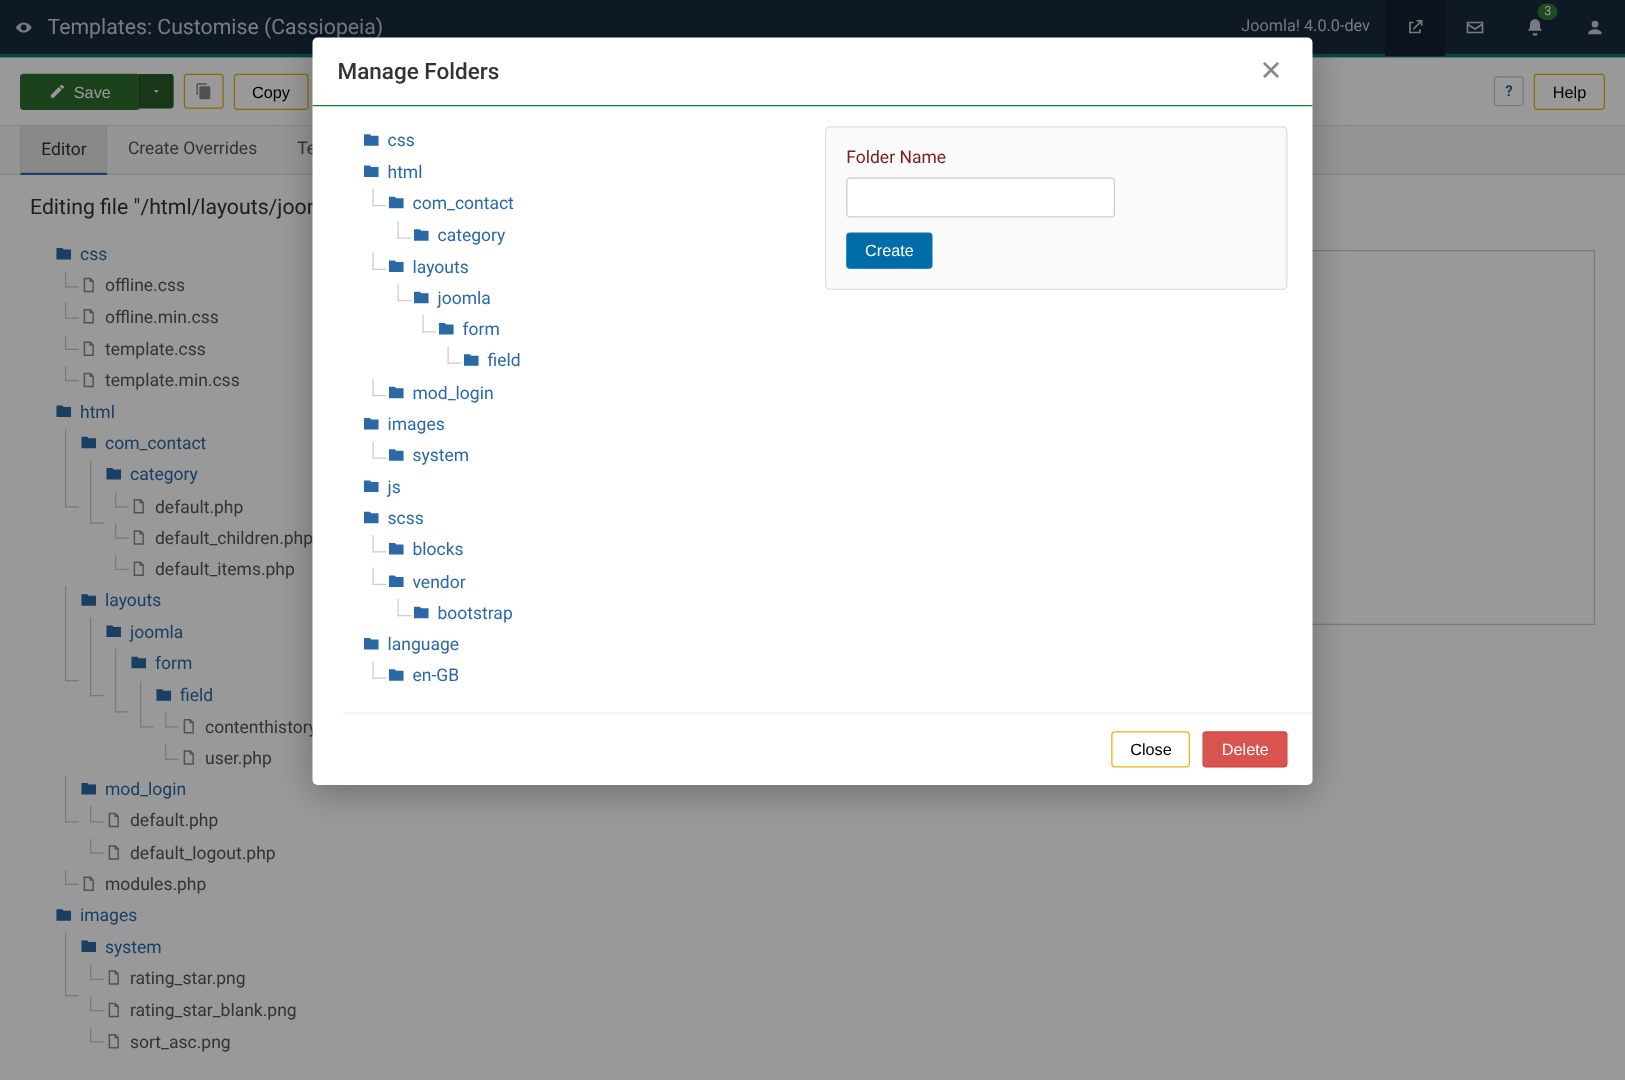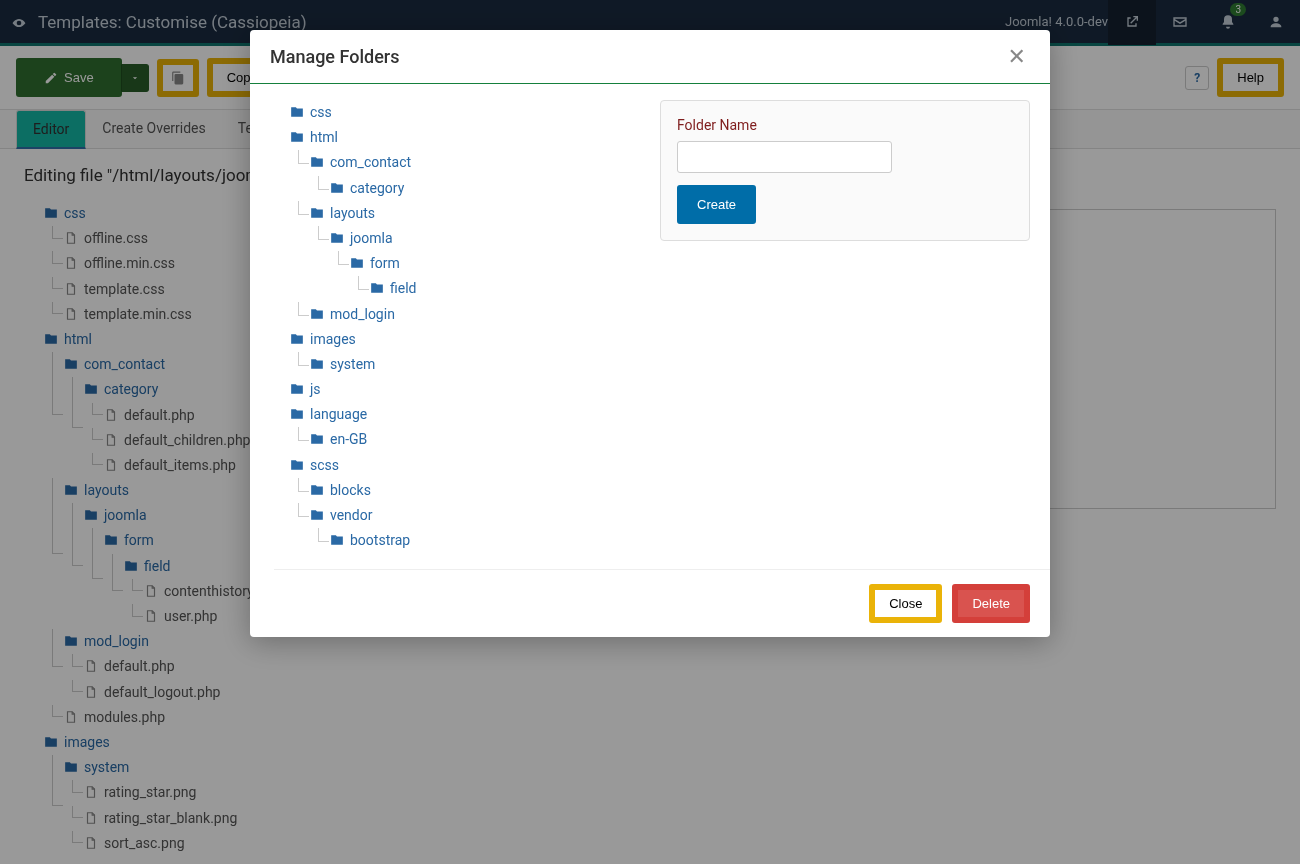--- a/index.html
+++ b/index.html
@@ -1,31 +1,31 @@
 <!DOCTYPE html>
 <html><head>
 <meta charset="utf-8">
 <style>
 * { box-sizing: border-box; margin: 0; padding: 0; }
 body { font-family: -apple-system, BlinkMacSystemFont, "Segoe UI", Roboto, Arial, sans-serif; font-size: 14px; color: #333; background: #fff; overflow: hidden; }
 .header { background: #1a2b40; color: #c5cfd9; height: 46px; display: flex; align-items: center; padding: 0 0 0 12px; border-bottom: 3px solid #0f766e; }
 .header .eye { color: #c5cfd9; font-size: 18px; margin-right: 12px; }
 .header .title { font-size: 17px; color: #c5cfd9; flex: 1; }
-.header .brand { color: #c5cfd9; font-size: 13px; margin-right: 0; }
+.header .brand { color: #c5cfd9; font-size: 13px; margin-right: 12px; }
 .header .hbtn { width: 48px; height: 46px; display: flex; align-items: center; justify-content: center; color: #c5cfd9; position: relative; }
 .header .hbtn.dark { background: #14202f; }
 .header .badge { position: absolute; top: 4px; right: 6px; background: #2f7d32; color: #fff; font-size: 10px; padding: 1px 5px; border-radius: 8px; }
 .toolbar { background: #fff; padding: 12px 16px; display: flex; align-items: center; gap: 8px; border-bottom: 1px solid #e0e0e0; }
-.btn { border: 6px solid #eab308; background: #fff; padding: 6px 14px; border-radius: 3px; font-size: 13px; cursor: pointer; display: inline-flex; align-items: center; gap: 6px; }
+.btn { border: 1px solid #eab308; background: #fff; padding: 6px 14px; border-radius: 3px; font-size: 13px; cursor: pointer; display: inline-flex; align-items: center; gap: 6px; }
 .btn-save { background: #2f6f2f; color: #fff; border-color: #2f6f2f; padding: 6px 22px; }
 .btn-save-drop { background: #285d28; color: #fff; border: 1px solid #285d28; border-left: 1px solid #1f4d1f; padding: 6px 8px; border-radius: 0 3px 3px 0; margin-left: -9px; }
 .btn-help-q { border: 1px solid #ccc; padding: 4px 8px; border-radius: 3px; color: #2a69a5; font-weight: bold; font-size: 12px; }
 .tabs { display: flex; padding: 0 16px; background: #f9f9f9; border-bottom: 1px solid #ddd; }
 .tab { padding: 10px 16px; color: #555; cursor: pointer; font-size: 14px; }
-.tab.active { background: #14b8a6; border: 1px solid #ddd; border-bottom: 2px solid #3071a9; color: #333; border-radius: 3px 3px 0 0; margin-bottom: -1px; }
+.tab.active { background: #e5e5e5; border: 1px solid #ddd; border-bottom: 2px solid #3071a9; color: #333; border-radius: 3px 3px 0 0; margin-bottom: -1px; }
 .content { padding: 16px 24px; }
 .editing-line { font-size: 17px; color: #333; margin-bottom: 16px; }
 .tree { font-size: 14px; line-height: 1.8; }
 .tree-item { display: flex; align-items: flex-end; gap: 6px; cursor: pointer; }
 .tree-item .folder-icon { color: #2a69a5; }
 .tree-item .file-icon { color: #888; }
 .tree-item .name { color: #2a69a5; }
 .tree-item.file .name { color: #555; }
 .tree ul { list-style: none; padding-left: 20px; position: relative; }
 .tree ul li { position: relative; }
@@ -493,38 +493,20 @@
                     <path d="M10 4H2v16h20V6H12l-2-2z"></path>
                   </svg></span>
                 <span class="name">js</span>
               </div>
             </li>
             <li>
               <div class="tree-item">
                 <span class="folder-icon"><svg viewBox="0 0 24 24" fill="currentColor">
                     <path d="M10 4H2v16h20V6H12l-2-2z"></path>
                   </svg></span>
-                <span class="name">language</span>
-              </div>
-              <ul>
-                <li>
-                  <div class="tree-item">
-                    <span class="folder-icon"><svg viewBox="0 0 24 24" fill="currentColor">
-                        <path d="M10 4H2v16h20V6H12l-2-2z"></path>
-                      </svg></span>
-                    <span class="name">en-GB</span>
-                  </div>
-                </li>
-              </ul>
-            </li>
-            <li>
-              <div class="tree-item">
-                <span class="folder-icon"><svg viewBox="0 0 24 24" fill="currentColor">
-                    <path d="M10 4H2v16h20V6H12l-2-2z"></path>
-                  </svg></span>
                 <span class="name">scss</span>
               </div>
               <ul>
                 <li>
                   <div class="tree-item">
                     <span class="folder-icon"><svg viewBox="0 0 24 24" fill="currentColor">
                         <path d="M10 4H2v16h20V6H12l-2-2z"></path>
                       </svg></span>
                     <span class="name">blocks</span>
                   </div>
@@ -539,20 +521,38 @@
                   <ul>
                     <li>
                       <div class="tree-item">
                         <span class="folder-icon"><svg viewBox="0 0 24 24" fill="currentColor">
                             <path d="M10 4H2v16h20V6H12l-2-2z"></path>
                           </svg></span>
                         <span class="name">bootstrap</span>
                       </div>
                     </li>
                   </ul>
+                </li>
+              </ul>
+            </li>
+            <li>
+              <div class="tree-item">
+                <span class="folder-icon"><svg viewBox="0 0 24 24" fill="currentColor">
+                    <path d="M10 4H2v16h20V6H12l-2-2z"></path>
+                  </svg></span>
+                <span class="name">language</span>
+              </div>
+              <ul>
+                <li>
+                  <div class="tree-item">
+                    <span class="folder-icon"><svg viewBox="0 0 24 24" fill="currentColor">
+                        <path d="M10 4H2v16h20V6H12l-2-2z"></path>
+                      </svg></span>
+                    <span class="name">en-GB</span>
+                  </div>
                 </li>
               </ul>
             </li>
           </ul>
         </div>
       <div class="modal-right">
         <label>Folder Name</label>
         <input type="text" style="">
         <div>
           <button class="btn btn-primary">Create</button>

